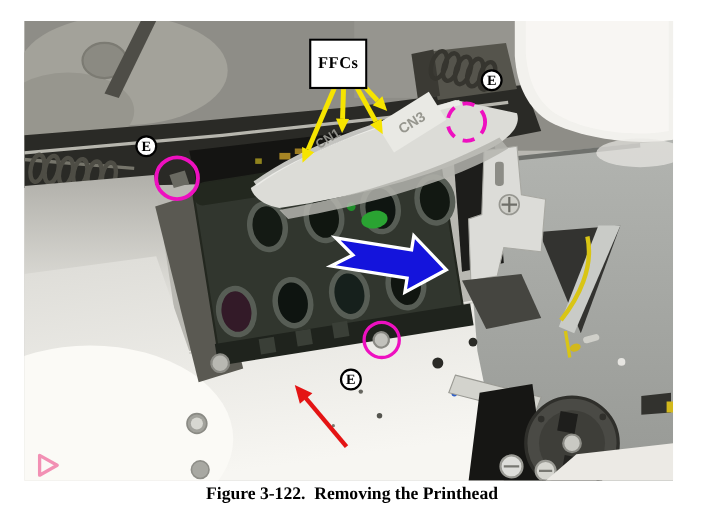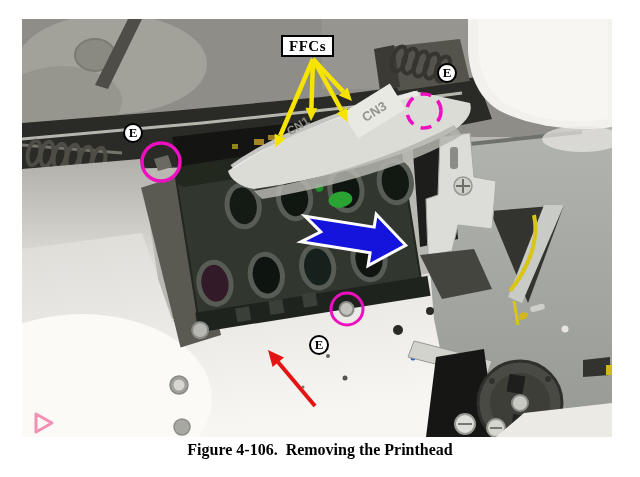--- a/index.html
+++ b/index.html
@@ -1,21 +1,21 @@
 <!DOCTYPE html>
 <html><head>
 <meta charset="utf-8">
 <style>
   html,body{margin:0;padding:0;background:#ffffff;}
   .fig{position:relative;width:640px;height:477px;background:#ffffff;overflow:hidden;
        font-family:"Liberation Serif", serif;}
   .photo{position:absolute;left:22px;top:19px;width:590px;height:418px;overflow:hidden;}
   .photo svg{display:block;}
   .boxed-label{position:absolute;background:#ffffff;border:2px solid #000;
-       font-weight:bold;font-size:15px;line-height:18px;padding:0 6px;color:#000;
+       font-weight:bold;font-size:15px;line-height:18px;padding:12px 6px;color:#000;
        letter-spacing:0.5px;white-space:nowrap;}
   .e-circle{position:absolute;width:20px;height:20px;box-sizing:border-box;
        border:2px solid #000;border-radius:50%;background:#ffffff;color:#000;
        font-weight:bold;font-size:13px;line-height:16px;text-align:center;}
   .caption{position:absolute;left:0;right:0;top:441px;text-align:center;
        font-weight:bold;font-size:16px;color:#000;white-space:pre;}
 </style>
 </head>
 <body>
 
@@ -210,14 +210,14 @@
         <polygon points="246,331 262,338.5 250.6,348.1" fill="#e41414"></polygon>
       </g>
     </svg>
 
     <div class="boxed-label" style="left:259px;top:16px;">FFCs</div>
     <div class="e-circle" style="left:415px;top:44px;">E</div>
     <div class="e-circle" style="left:101px;top:104px;">E</div>
     <div class="e-circle" style="left:287px;top:316px;">E</div>
   </div>
 
-  <div class="caption">Figure 4-106.  Removing the Printhead</div>
+  <div class="caption">Figure 3-122.  Removing the Printhead</div>
 </div>
 
 </body></html>

